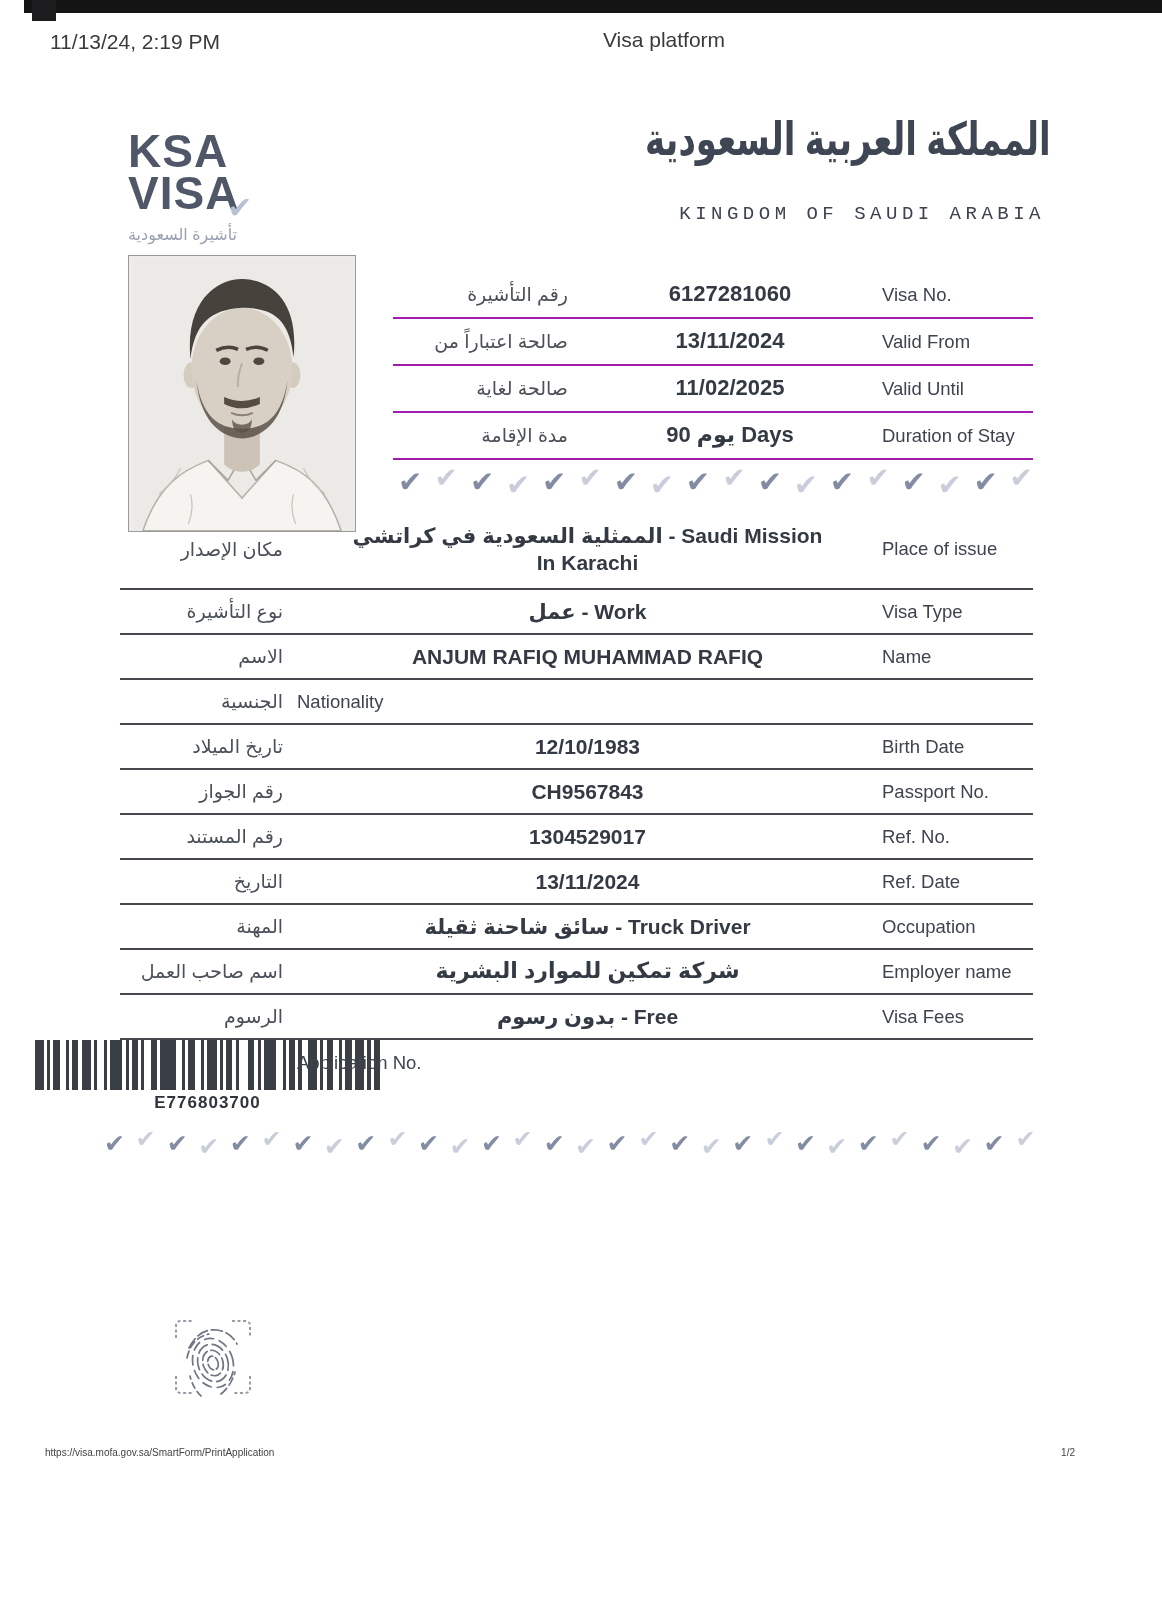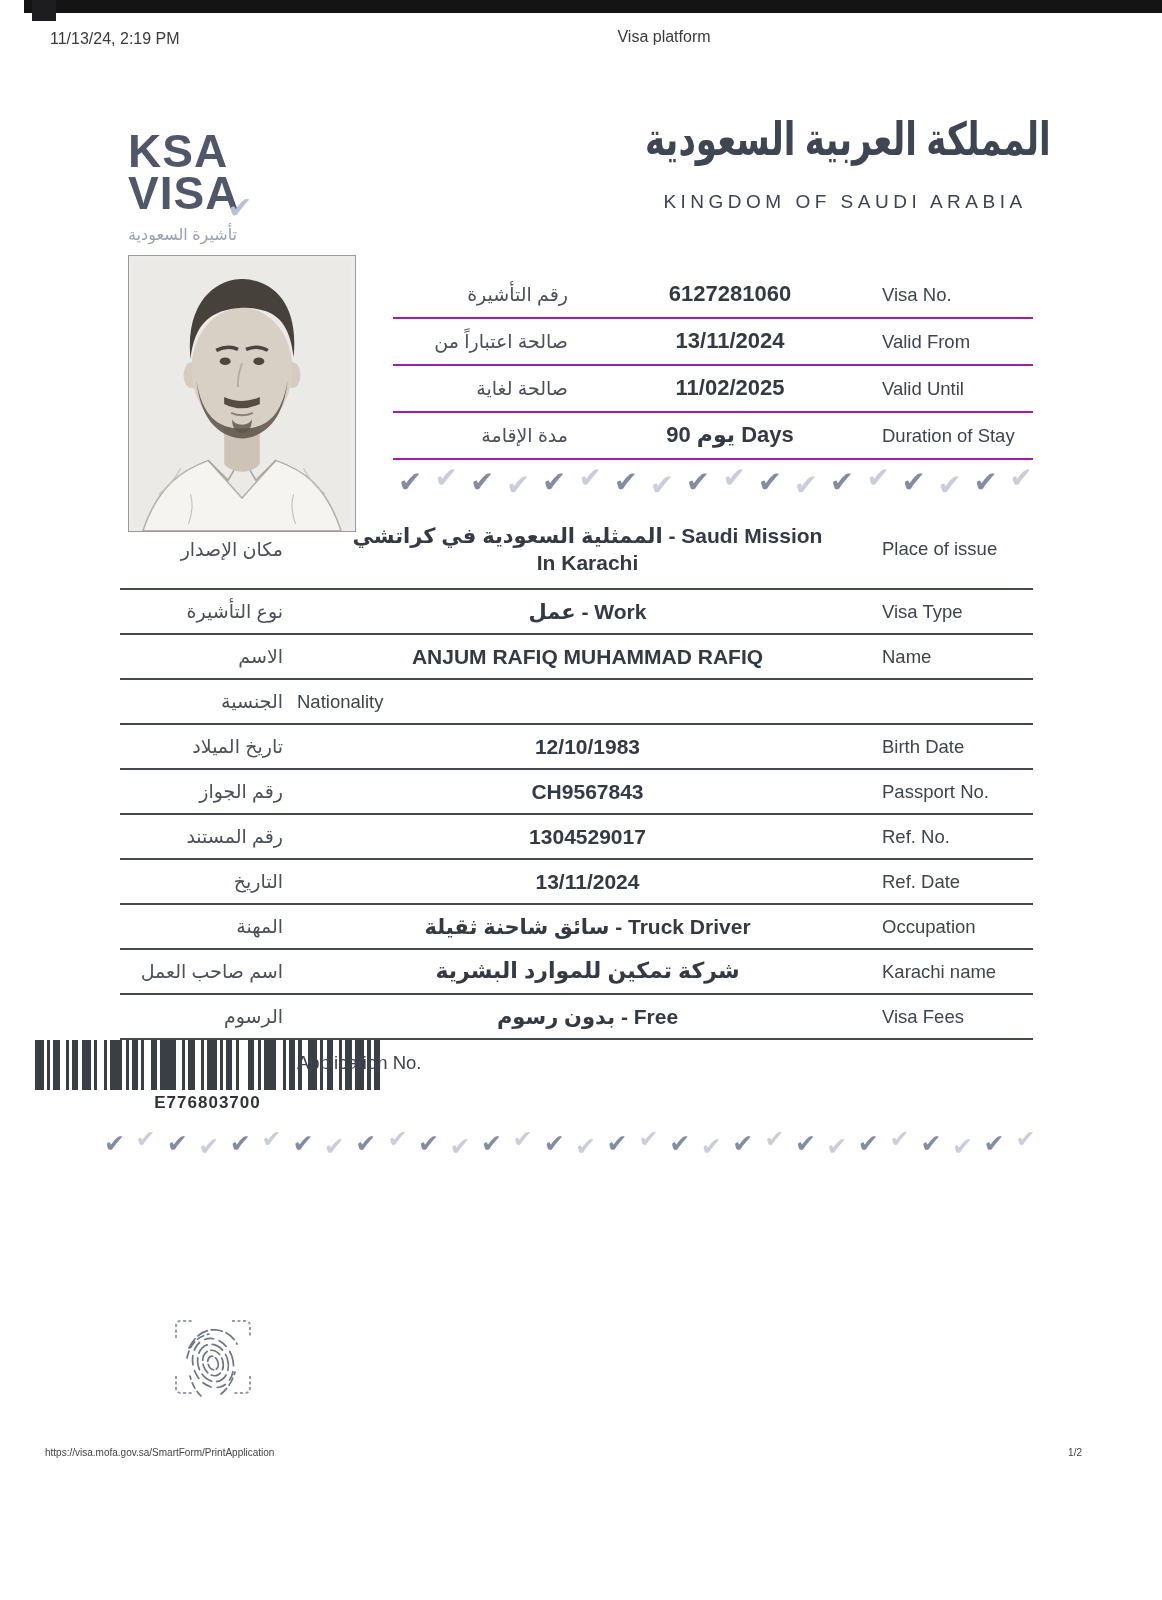--- a/index.html
+++ b/index.html
@@ -3,34 +3,34 @@
 <meta charset="utf-8">
 <style>
   html,body{margin:0;padding:0;}
   body{
     width:1162px;height:1600px;position:relative;background:#ffffff;
     font-family:"Liberation Sans","DejaVu Sans",sans-serif;color:#3b4049;
     overflow:hidden;
   }
   .scan-strip{position:absolute;top:0;left:24px;right:0;height:13px;background:#141414;}
   .scan-notch{position:absolute;top:0;left:32px;width:24px;height:21px;background:#1d1d1f;}
-  .print-header{position:absolute;top:28px;left:0;right:0;height:24px;font-size:16px;color:#3a3a3a;}
+  .print-header{position:absolute;top:28px;left:0;right:0;height:24px;font-size:21px;color:#3a3a3a;}
   .print-header .ts{position:absolute;left:50px;top:2px;}
   .print-header .pt{position:absolute;left:0;right:0;top:0;text-align:center;transform:translateX(83px);}
   .brand-row{position:absolute;top:118px;left:0;right:0;height:140px;}
   .ksa-logo{position:absolute;left:128px;top:12px;color:#4f5768;}
   .ksa-logo .l1,.ksa-logo .l2{font-size:46px;font-weight:bold;line-height:.92;letter-spacing:1px;}
   .ksa-logo .a-wrap{position:relative;display:inline-block;}
   .ksa-logo .chk{position:absolute;right:-14px;bottom:-7px;font-size:30px;color:#b7c1d4;font-weight:bold;}
   .ksa-logo .lsub{margin-top:10px;font-size:16px;color:#97a1b2;letter-spacing:1px;}
   .emblem{position:absolute;left:645px;width:400px;top:0;text-align:center;color:#3f4653;}
   .emblem .callig{font-size:34px;font-weight:bold;transform:scaleY(1.35);transform-origin:center bottom;
     white-space:nowrap;line-height:1.9;}
-  .emblem .kingdom{margin-top:8px;font-family:Liberation Sans, sans-serif;
-    font-size:19px;letter-spacing:4.5px;color:#3c434f;white-space:nowrap;}
+  .emblem .kingdom{margin-top:20px;font-family:Liberation Mono, monospace;
+    font-size:19px;letter-spacing:4.5px;color:#3c434f;white-space:nowrap;text-align:right;}
   .photo-frame{position:absolute;left:128px;top:255px;width:228px;height:277px;
     border:1px solid #9a9a96;background:#edecea;box-sizing:border-box;}
   .photo-frame svg{display:block;width:100%;height:100%;}
   .top-table{position:absolute;left:393px;top:272px;width:640px;}
   .trow{display:grid;grid-template-columns:187px 300px 153px;align-items:center;height:45px;
     border-bottom:2px solid #a21caf;}
   .main-table{position:absolute;left:120px;top:510px;width:913px;}
   .mrow{display:grid;grid-template-columns:175px auto 153px;align-items:center;height:43px;
     border-bottom:2px solid #45484d;}
   .mrow.tall{height:78px;}
@@ -54,21 +54,21 @@
   .app-row .lab-ar{padding-top:22px;}
   .app-row .lab-en{padding-top:20px;}
   .bc-wrap{display:flex;flex-direction:column;align-items:center;padding-top:8px;}
   .barcode{width:346px;height:50px;display:flex;}
   .barcode .bar{height:100%;background:#3a3e45;}
   .barcode .gap{height:100%;background:transparent;}
   .bc-num{margin-top:3px;font-size:17px;font-weight:bold;color:#2f343c;letter-spacing:1px;}
   .fingerprint{position:absolute;left:173px;top:1318px;width:80px;height:84px;}
   .print-footer{position:absolute;top:1445px;left:0;right:0;height:24px;font-size:10px;color:#434343;}
   .print-footer .url{position:absolute;left:45px;top:2px;}
-  .print-footer .pg{position:absolute;right:80px;top:2px;}
+  .print-footer .pg{position:absolute;right:87px;top:2px;}
 </style>
 </head>
 <body>
 
 <div class="scan-strip"></div>
 <div class="scan-notch"></div>
 
 <div class="print-header">
   <span class="ts">11/13/24, 2:19 PM</span>
   <span class="pt">Visa platform</span>
@@ -194,21 +194,21 @@
     <div class="lab-en">Ref. Date</div>
   </div>
   <div class="mrow">
     <div class="lab-ar">المهنة</div>
     <div class="val">سائق شاحنة ثقيلة - Truck Driver</div>
     <div class="lab-en">Occupation</div>
   </div>
   <div class="mrow">
     <div class="lab-ar">اسم صاحب العمل</div>
     <div class="val big-ar">شركة تمكين للموارد البشرية</div>
-    <div class="lab-en">Karachi name</div>
+    <div class="lab-en">Employer name</div>
   </div>
   <div class="mrow">
     <div class="lab-ar">الرسوم</div>
     <div class="val">بدون رسوم - Free</div>
     <div class="lab-en">Visa Fees</div>
   </div>
 </div>
 
 <div class="app-row">
   <div class="bc-wrap">

